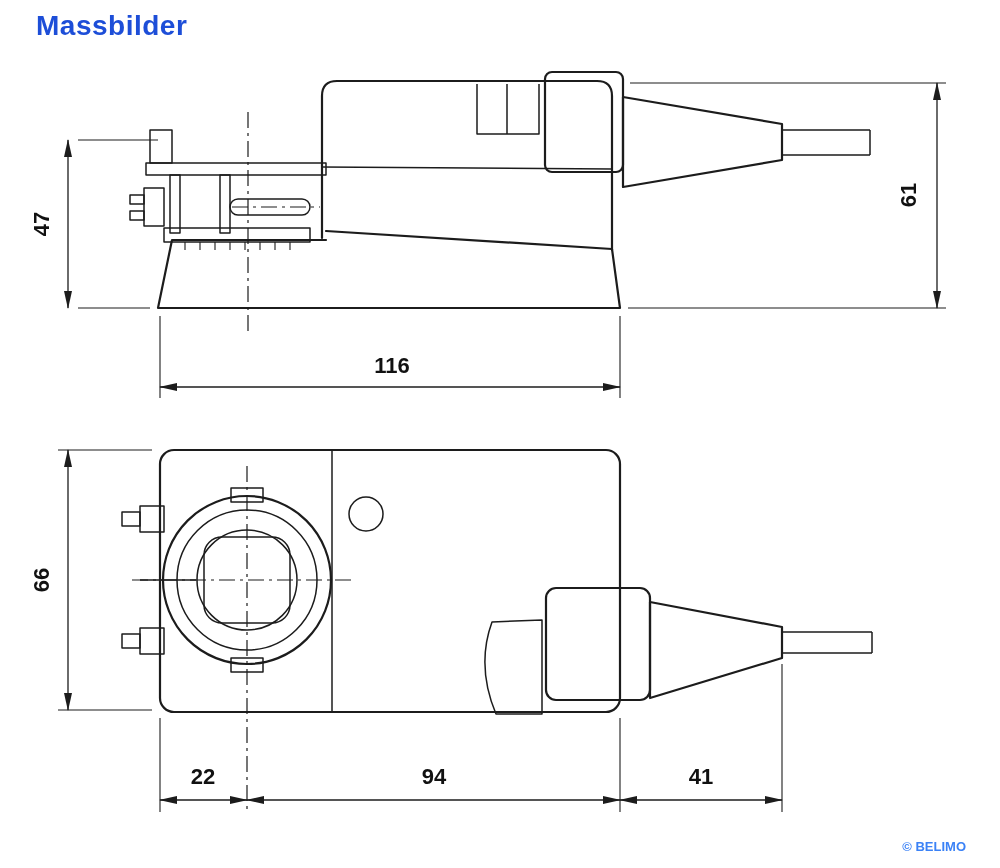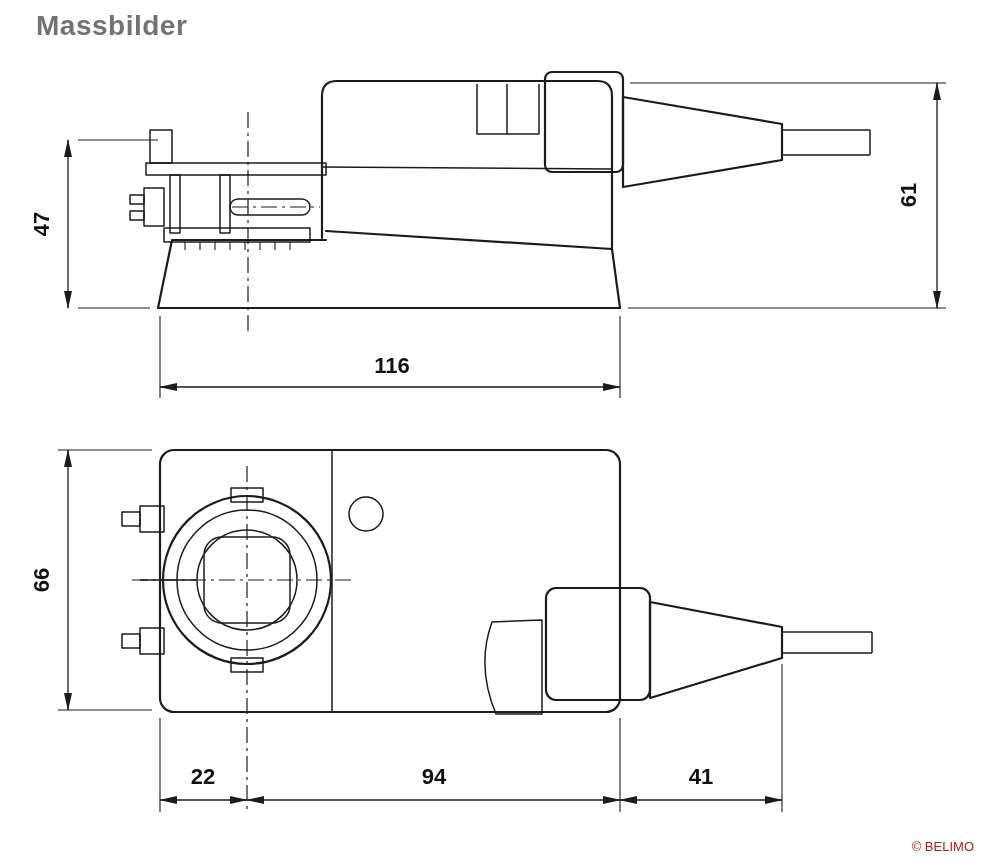--- a/index.html
+++ b/index.html
@@ -10,31 +10,31 @@
     background: #ffffff;
     font-family: "Liberation Sans", sans-serif;
     overflow: hidden;
   }
   .title {
     position: absolute;
     left: 36px;
     top: 10px;
     font-size: 28px;
     font-weight: 700;
-    color: #737373;
+    color: #1d4ed8;
     letter-spacing: 0.5px;
     margin: 0;
   }
   .copyright {
     position: absolute;
-    right: 26px;
+    right: 34px;
     bottom: 14px;
     font-size: 13px;
-    font-weight: 400;
-    color: #b91c1c;
+    font-weight: 700;
+    color: #3b82f6;
   }
   svg.drawing { position: absolute; left: 0; top: 0; }
   .part   { stroke: #1c1c1c; stroke-width: 2.2; fill: none; stroke-linejoin: round; stroke-linecap: round; }
   .part-thin { stroke: #1c1c1c; stroke-width: 1.5; fill: none; stroke-linejoin: round; }
   .dim    { stroke: #1c1c1c; stroke-width: 1.3; fill: none; }
   .ext    { stroke: #1c1c1c; stroke-width: 1.1; fill: none; }
   .cline  { stroke: #1c1c1c; stroke-width: 1.2; fill: none; stroke-dasharray: 16 5 3 5; }
   .dimtext {
     font-family: "Liberation Sans", sans-serif;
     font-size: 22px;

